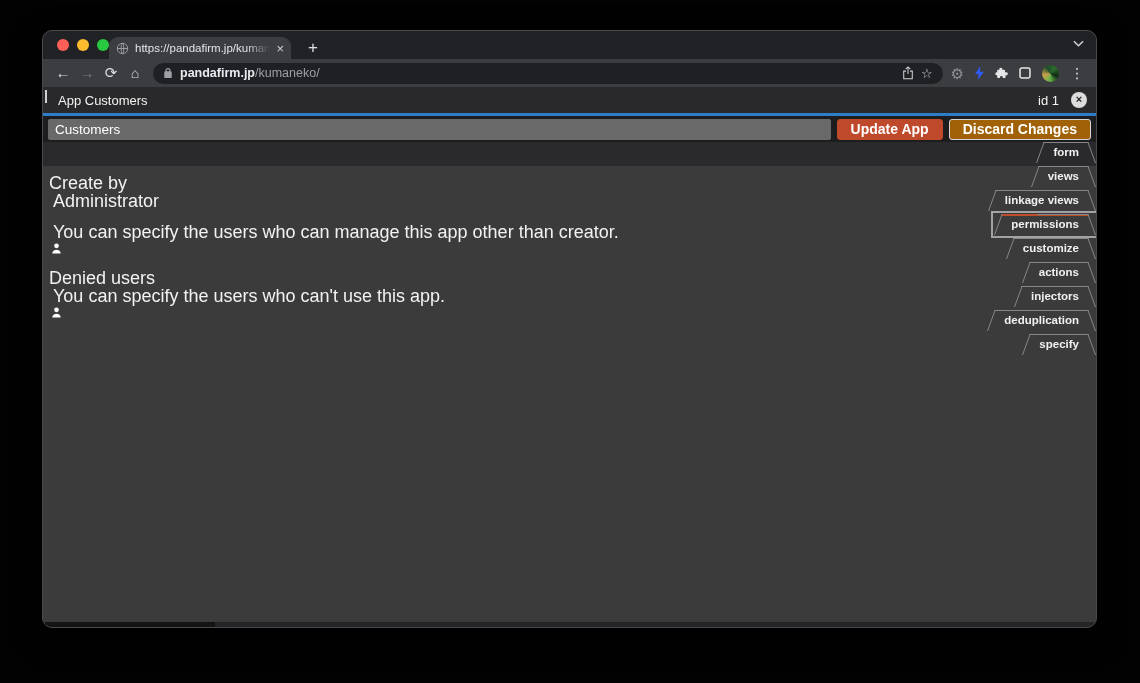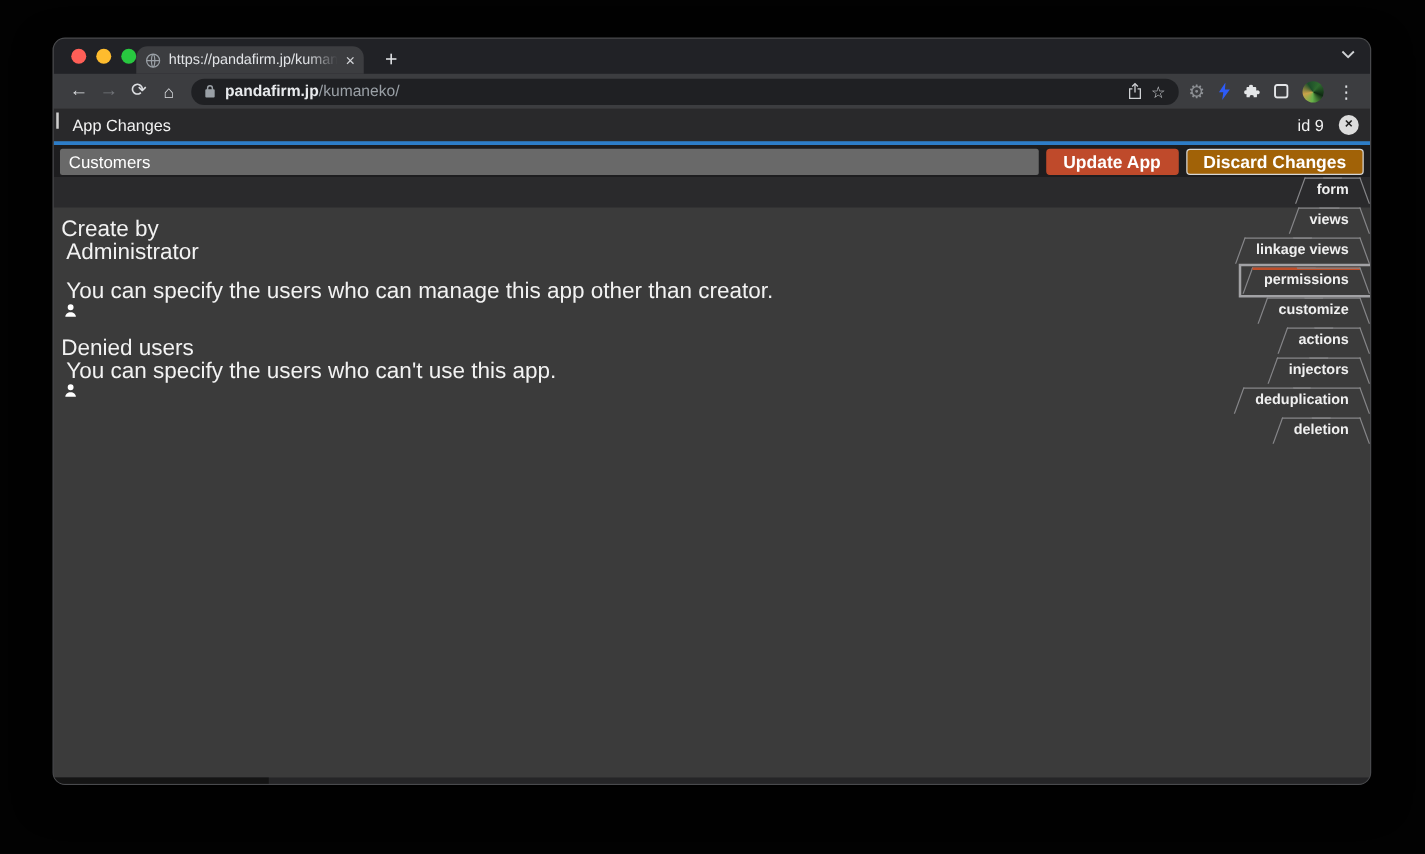--- a/index.html
+++ b/index.html
@@ -175,23 +175,23 @@
       </span>
       <span class="avatar"></span>
       <span class="glyph-dots">⋮</span>
     </div>
   </div>
 
   <div class="page">
     <div class="left-tick"></div>
 
     <div class="app-header">
-      <span class="app-title">App Changes</span>
+      <span class="app-title">App Customers</span>
       <span class="hdr-right">
-        <span class="rec-id">id 9</span>
+        <span class="rec-id">id 1</span>
         <span class="app-close">×</span>
       </span>
     </div>
 
     <div class="blue-line"></div>
 
     <div class="field-row">
       <input class="name-input" type="text" value="Customers" style="">
       <button class="btn btn-update">Update App</button>
       <button class="btn btn-discard">Discard Changes</button>
@@ -199,21 +199,21 @@
 
     <div class="tabs-row">
       <div class="apptab"><span>form</span></div>
       <div class="apptab"><span>views</span></div>
       <div class="apptab"><span>linkage views</span></div>
       <div class="apptab selected"><span class="accent"></span><span>permissions</span></div>
       <div class="apptab"><span>customize</span></div>
       <div class="apptab"><span>actions</span></div>
       <div class="apptab"><span>injectors</span></div>
       <div class="apptab"><span>deduplication</span></div>
-      <div class="apptab"><span>deletion</span></div>
+      <div class="apptab"><span>specify</span></div>
     </div>
 
     <div class="content">
       <div class="sec-label">Create by</div>
       <div class="sec-value">Administrator</div>
       <div class="sec-gap"></div>
 
       <div class="sec-desc">You can specify the users who can manage this app other than creator.</div>
       <div class="person">
         <svg viewBox="0 0 16 16" width="13" height="13">

